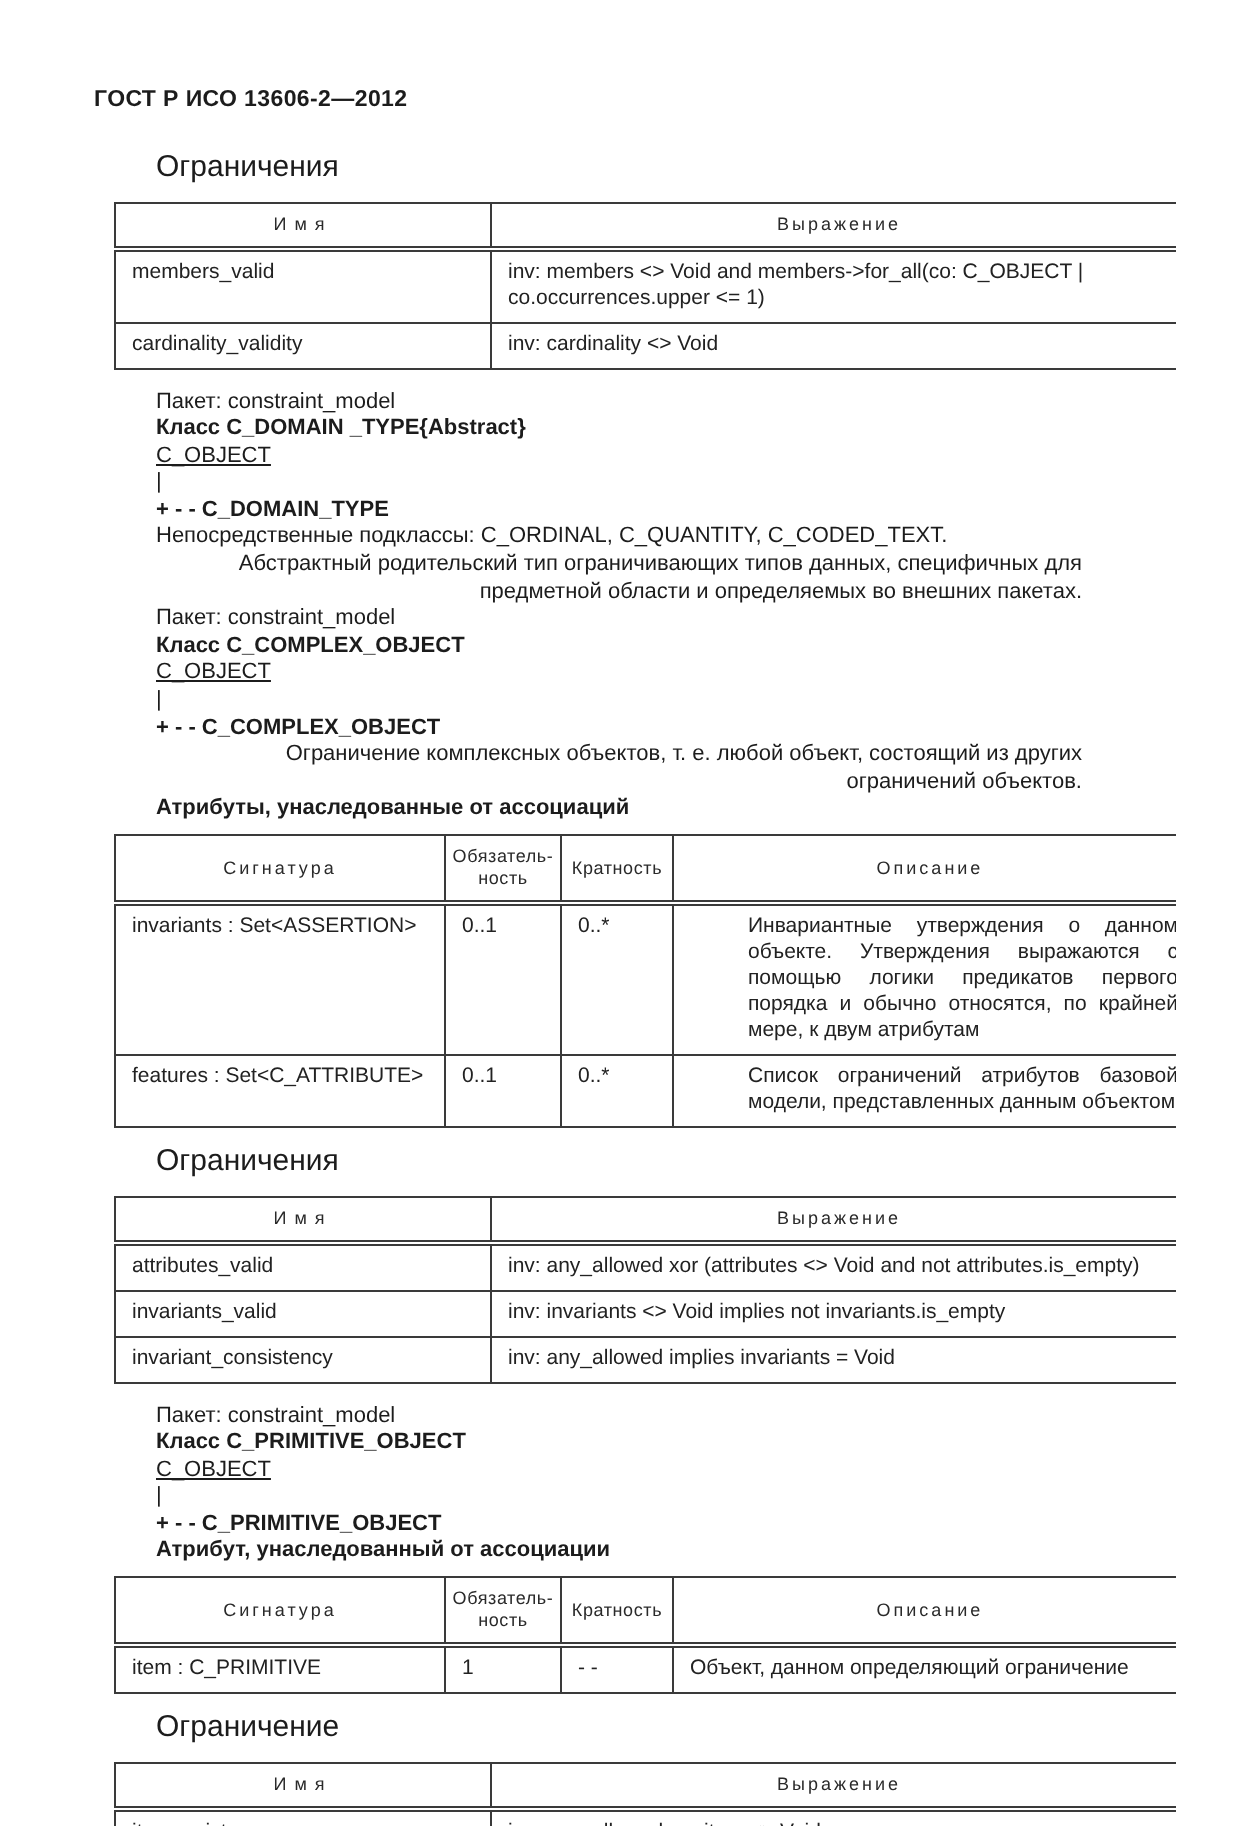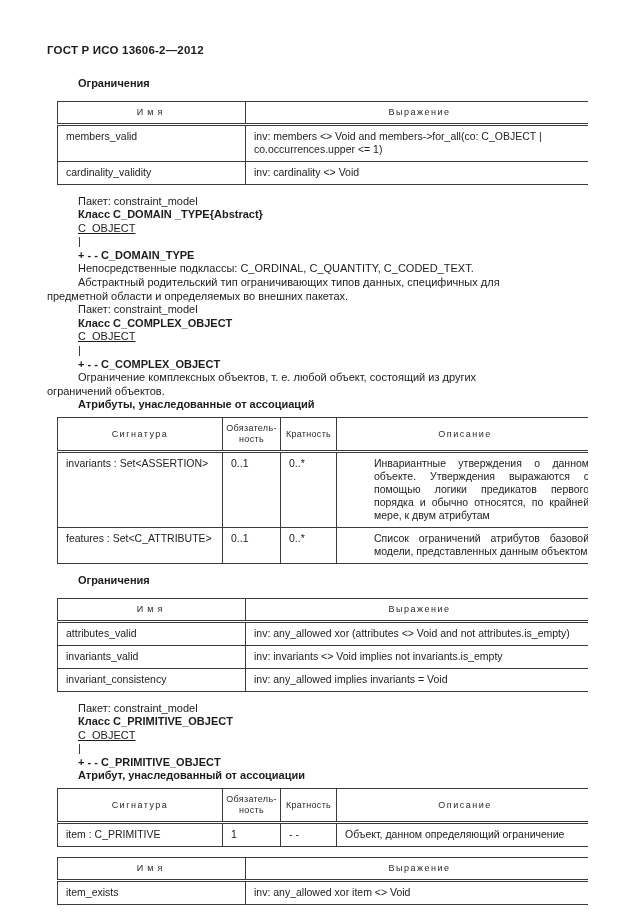--- a/index.html
+++ b/index.html
@@ -7,23 +7,23 @@
     width: 630px; height: 913px; overflow: hidden;
     font-family: "Liberation Sans", "DejaVu Sans", sans-serif;
     color: #1c1c1c; font-size: 11px;
     -webkit-font-smoothing: antialiased;
   }
   .page {
     box-sizing: border-box; width: 588px; height: 913px;
     padding: 44px 47px 0 47px; position: relative; overflow: hidden;
   }
   .doc-code { font-weight: bold; font-size: 11.5px; letter-spacing: .2px; margin: 0 0 21px 0; }
-  .h { font-weight: bold; font-size: 11px; line-height: 13.5px; margin: 6px 0 5px 0; text-indent: 31px; }
+  .h { font-weight: normal; font-size: 15px; line-height: 13.5px; margin: 6px 0 5px 0; text-indent: 31px; }
   .line { line-height: 13.6px; text-indent: 31px; white-space: nowrap; }
-  .para { line-height: 13.6px; text-indent: 31px; }
+  .para { line-height: 13.6px; text-indent: 31px; text-align: right; }
   .bold { font-weight: bold; }
   .underlined { text-decoration: underline; }
   .gap-top { margin-top: 5px; }
 
   table { width: 536px; border-collapse: collapse; table-layout: fixed; margin: 10px; }
   th, td { border: 1px solid #3a3a3a; }
   th {
     font-weight: normal; font-size: 9px; color: #2a2a2a;
     letter-spacing: 1.5px; text-align: center; vertical-align: middle;
     padding: 5px 2px; line-height: 11px;
@@ -176,20 +176,21 @@
     <tbody>
       <tr>
         <td>item : C_PRIMITIVE</td>
         <td>1</td>
         <td>- -</td>
         <td>Объект, данном определяющий ограничение</td>
       </tr>
     </tbody>
   </table>
 
+  <div class="h">Ограничение</div>
   <table>
     <colgroup>
         <col class="c-name">
         <col class="c-expr">
       </colgroup>
     <thead>
       <tr>
         <th class="sp-wide">Имя</th>
         <th>Выражение</th>
       </tr>

